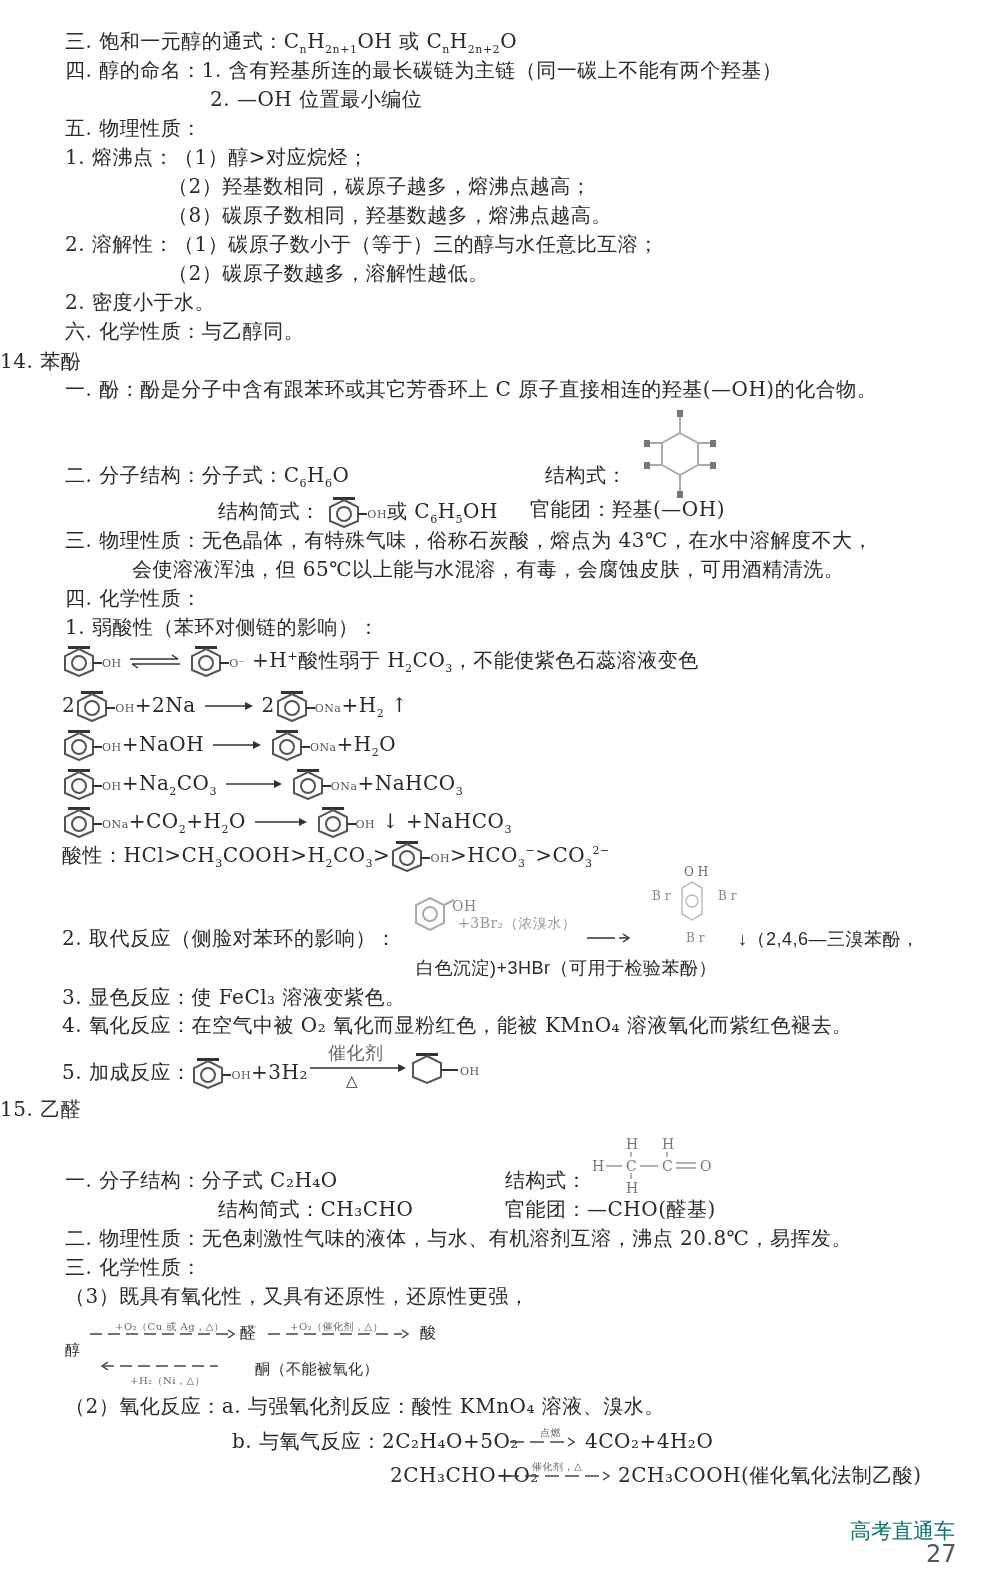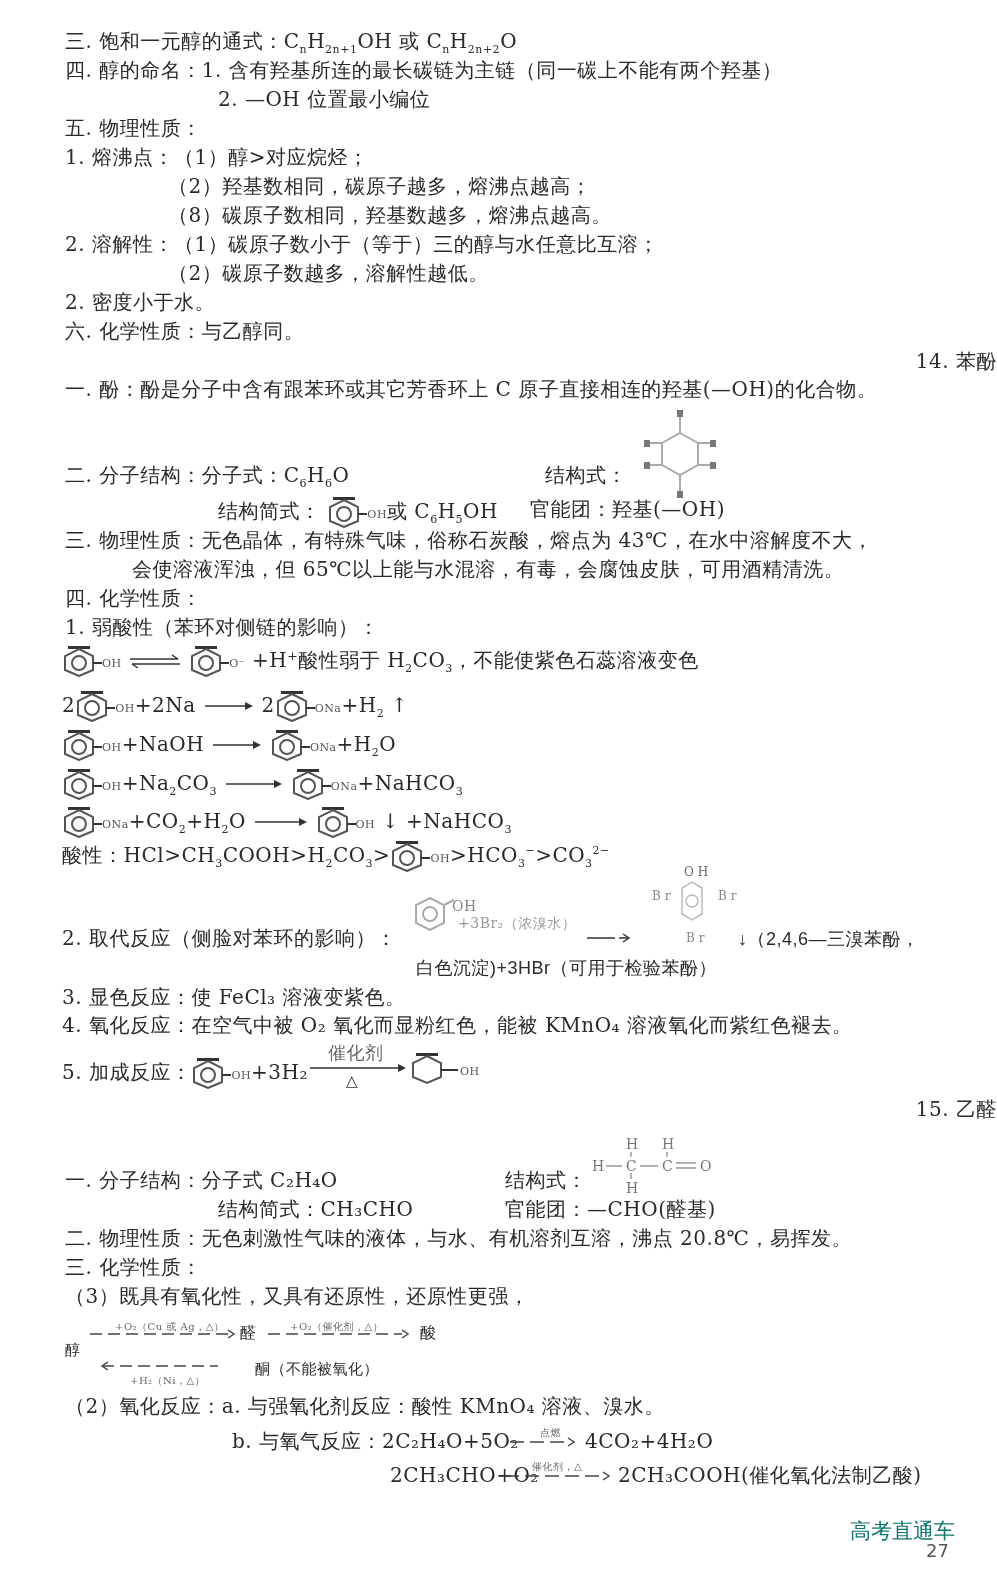--- a/index.html
+++ b/index.html
@@ -2,37 +2,37 @@
 <html><head>
 <meta charset="utf-8">
 <style>
   html, body { margin: 0; padding: 0; background: #ffffff; }
   body {
     width: 997px; height: 1589px; position: relative; overflow: hidden;
     font-family: "DejaVu Serif", "Liberation Serif", serif;
     color: #2a2a2a; font-size: 20px;
   }
   .ln { position: absolute; white-space: nowrap; line-height: 26px; letter-spacing: 0.5px; }
-  .c { text-align: right; }
+  .c { text-align: left; }
   sub, sup { font-size: 11px; line-height: 0; }
   .ring { display: inline-block; vertical-align: middle; }
   .small { font-size: 11px; color: #555; }
   .tiny { font-size: 10px; color: #666; }
   .wm { position: absolute; font-family: "DejaVu Sans", "Liberation Sans", sans-serif; color: #0f766e; font-size: 21px; }
-  .pg { position: absolute; font-family: "DejaVu Sans", sans-serif; color: #555; font-size: 18px; }
+  .pg { position: absolute; font-family: "DejaVu Sans", sans-serif; color: #555; font-size: 24px; }
   .bench { font-family: "Liberation Sans", sans-serif; font-size: 18px; }
 </style>
 </head>
 <body>
 
 <div class="ln" style="left:65px;top:28px">
   <span>三. 饱和一元醇的通式：</span><span>C</span><sub>n</sub><span>H</span><sub>2n+1</sub><span>OH 或 </span><span>C</span><sub>n</sub><span>H</span><sub>2n+2</sub><span>O</span>
 </div>
 <div class="ln" style="left:65px;top:57px">四. 醇的命名：1. 含有羟基所连的最长碳链为主链（同一碳上不能有两个羟基）</div>
-<div class="ln" style="left:218px;top:86px">2. —OH 位置最小编位</div>
+<div class="ln" style="left:210px;top:86px">2. —OH 位置最小编位</div>
 <div class="ln" style="left:65px;top:115px">五. 物理性质：</div>
 <div class="ln" style="left:65px;top:144px">1. 熔沸点：（1）醇&gt;对应烷烃；</div>
 <div class="ln" style="left:168px;top:173px">（2）羟基数相同，碳原子越多，熔沸点越高；</div>
 <div class="ln" style="left:168px;top:202px">（8）碳原子数相同，羟基数越多，熔沸点越高。</div>
 <div class="ln" style="left:65px;top:231px">2. 溶解性：（1）碳原子数小于（等于）三的醇与水任意比互溶；</div>
 <div class="ln" style="left:168px;top:260px">（2）碳原子数越多，溶解性越低。</div>
 <div class="ln" style="left:65px;top:289px">2. 密度小于水。</div>
 <div class="ln" style="left:65px;top:318px">六. 化学性质：与乙醇同。</div>
 
 <div class="ln c" style="left:0;width:997px;top:348px">14. 苯酚</div>

